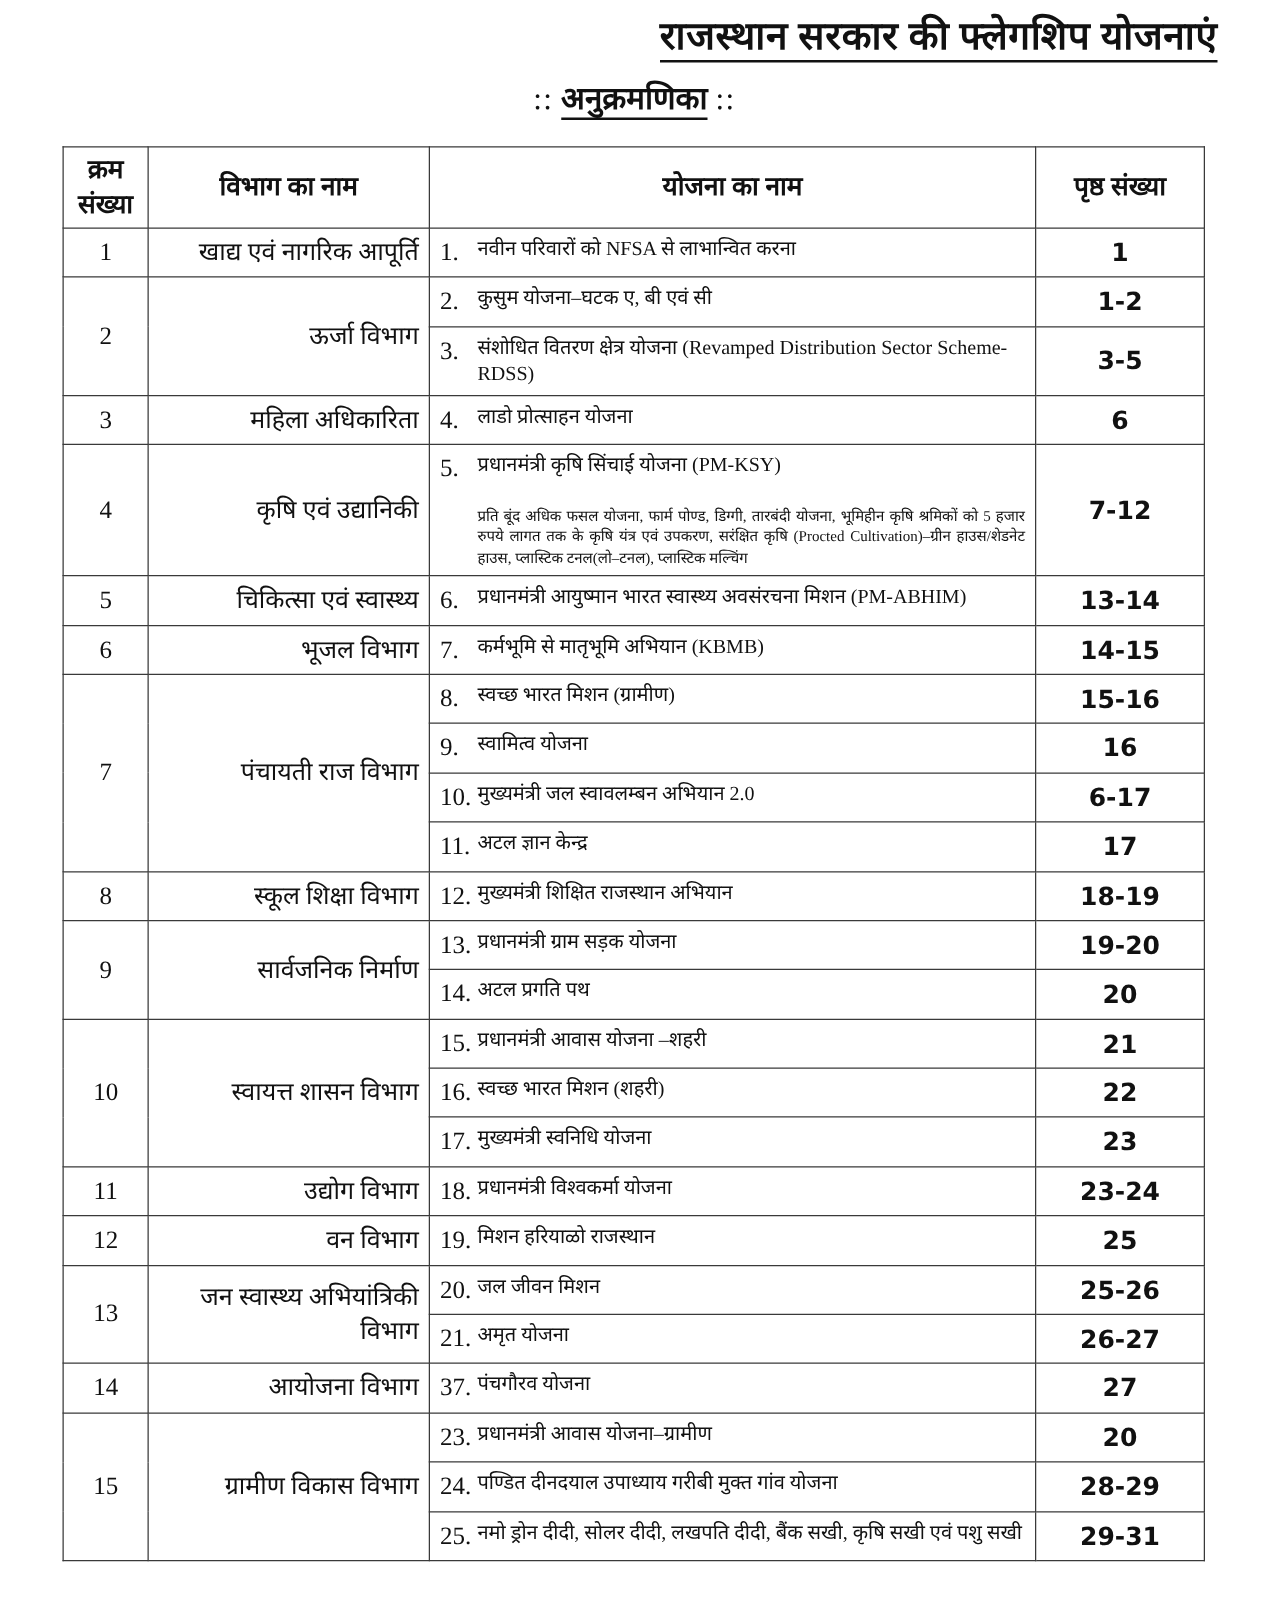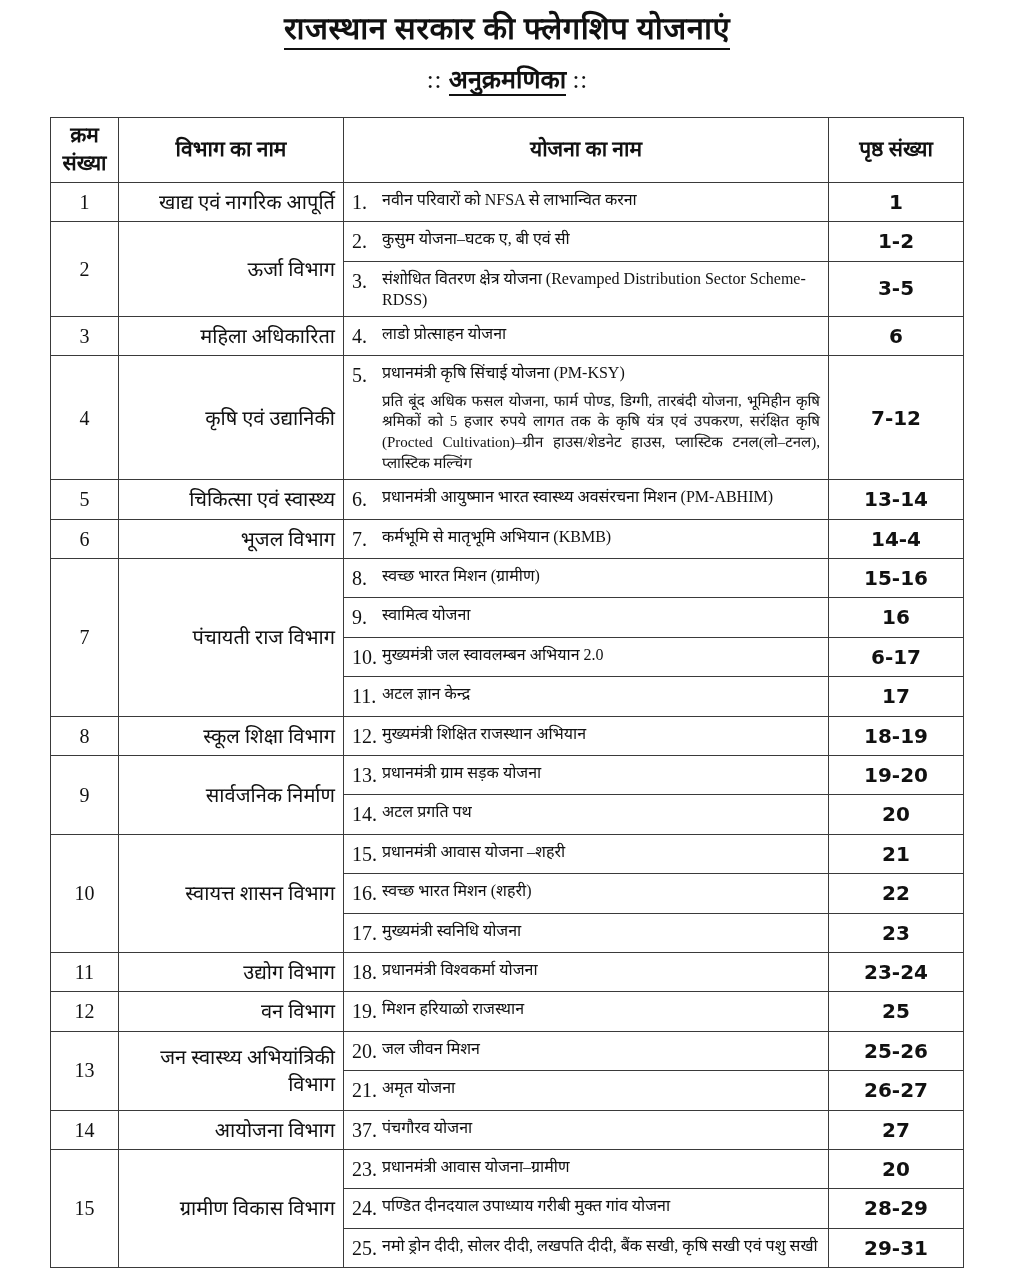--- a/index.html
+++ b/index.html
@@ -17,21 +17,21 @@
 
   .page {
     position: relative;
     width: 1014px;
     height: 1280px;
     box-sizing: border-box;
     padding: 0;
   }
 
   .doc-title {
-    text-align: center;
+    text-align: right;
     font-size: 31px;
     font-weight: bold;
     letter-spacing: 0.5px;
     margin: 10px 0 0 0;
     padding: 0 40px;
     line-height: 1.25;
   }
   .doc-title .ul {
     border-bottom: 2px solid #111;
     padding-bottom: 2px;
@@ -107,23 +107,23 @@
     flex: 0 0 auto;
     min-width: 30px;
     text-align: left;
     font-size: 20px;
   }
   .sch-txt {
     flex: 1 1 auto;
     font-size: 16px;
   }
   .sch-sub {
-    font-size: 15px;
+    font-size: 12px;
     line-height: 1.38;
-    margin-top: 2px;
+    margin-top: 16px;
     padding-left: 30px;
     text-align: justify;
     text-align-last: left;
   }
 </style>
 </head>
 <body>
 
 <div class="page">
 
@@ -220,21 +220,21 @@
         </tr>
         <tr>
           <td class="sr" rowspan="1">6</td>
           <td class="dep" rowspan="1">भूजल विभाग</td>
           <td class="sch">
             <div class="sch-line">
               <span class="sch-num">7.</span>
               <span class="sch-txt">कर्मभूमि से मातृभूमि अभियान (KBMB)</span>
             </div>
           </td>
-          <td class="pg">14-4</td>
+          <td class="pg">14-15</td>
         </tr>
         <tr>
           <td class="sr" rowspan="4">7</td>
           <td class="dep" rowspan="4">पंचायती राज विभाग</td>
           <td class="sch">
             <div class="sch-line">
               <span class="sch-num">8.</span>
               <span class="sch-txt">स्वच्छ भारत मिशन (ग्रामीण)</span>
             </div>
           </td>

